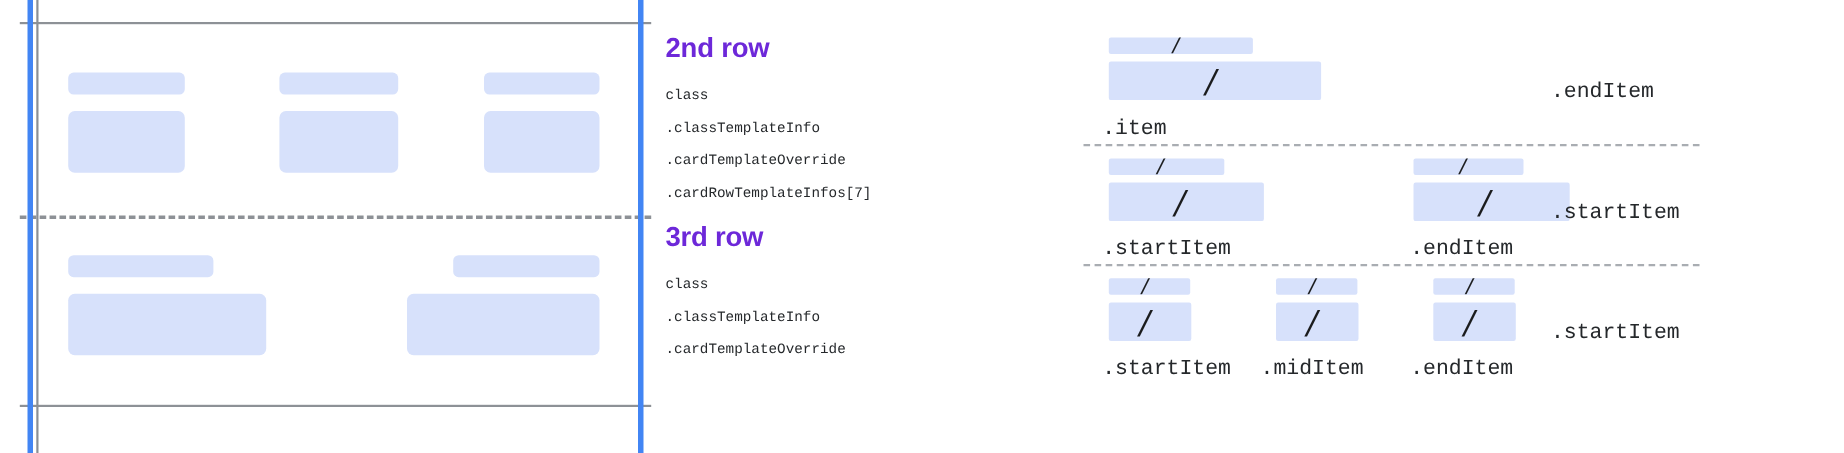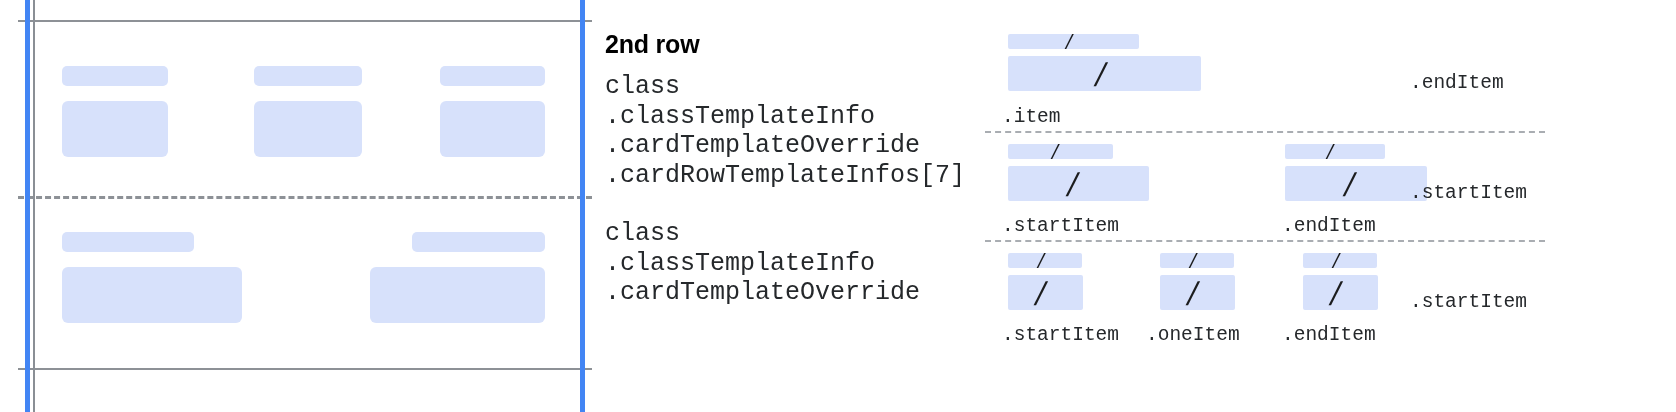--- a/index.html
+++ b/index.html
@@ -56,28 +56,28 @@
     border-radius: 5px;
   }
   .ph.sq { border-radius: 6px; }
 
   
   .annot { position: absolute; }
   .annot-title {
     font-family: "Liberation Sans", sans-serif;
     font-size: 25px;
     font-weight: bold;
-    color: #000000;
+    color: #6d28d9;
     letter-spacing: -0.2px;
     white-space: nowrap;
     line-height: 1;
   }
   .annot-code {
     font-family: "Liberation Mono", "DejaVu Sans Mono", monospace;
-    font-size: 25px;
+    font-size: 13px;
     color: #25282b;
     white-space: pre;
     line-height: 29.5px;
   }
 
   
   #item-panel {
     position: absolute;
     left: 985px;
     top: 0;
@@ -160,20 +160,21 @@
 
   <div class="annot" style="left:605px; top:32px;">
     <div class="annot-title">2nd row</div>
     <div class="annot-code" style="margin-top:15px;">class</div>
     <div class="annot-code">.classTemplateInfo</div>
     <div class="annot-code">.cardTemplateOverride</div>
     <div class="annot-code">.cardRowTemplateInfos[7]</div>
   </div>
 
   <div class="annot" style="left:605px; top:204px;">
+    <div class="annot-title">3rd row</div>
     <div class="annot-code" style="margin-top:15px;">class</div>
     <div class="annot-code">.classTemplateInfo</div>
     <div class="annot-code">.cardTemplateOverride</div>
   </div>
 
   <div id="item-panel">
 
     <div class="panel-div" style="top:131px;"></div>
     <div class="panel-div" style="top:240px;"></div>
 
@@ -226,21 +227,21 @@
       <div class="item-label" style="left:17px; top:326px;">.startItem</div>
 
       <div class="slot" style="left:175px; top:253px;">
         <div class="bar-sm" style="width:74px; height:15px;">
           <span class="slash" style="left:30px; top:-5px; font-size:24px;">/</span>
         </div>
         <div class="bar-lg" style="margin-top:7px; width:75px; height:35px;">
           <span class="slash" style="left:28px; top:0px; font-size:36px;">/</span>
         </div>
       </div>
-      <div class="item-label" style="left:161px; top:326px;">.oneItem</div>
+      <div class="item-label" style="left:161px; top:326px;">.midItem</div>
 
       <div class="slot" style="left:318px; top:253px;">
         <div class="bar-sm" style="width:74px; height:15px;">
           <span class="slash" style="left:30px; top:-5px; font-size:24px;">/</span>
         </div>
         <div class="bar-lg" style="margin-top:7px; width:75px; height:35px;">
           <span class="slash" style="left:28px; top:0px; font-size:36px;">/</span>
         </div>
       </div>
       <div class="item-label" style="left:297px; top:326px;">.endItem</div>

